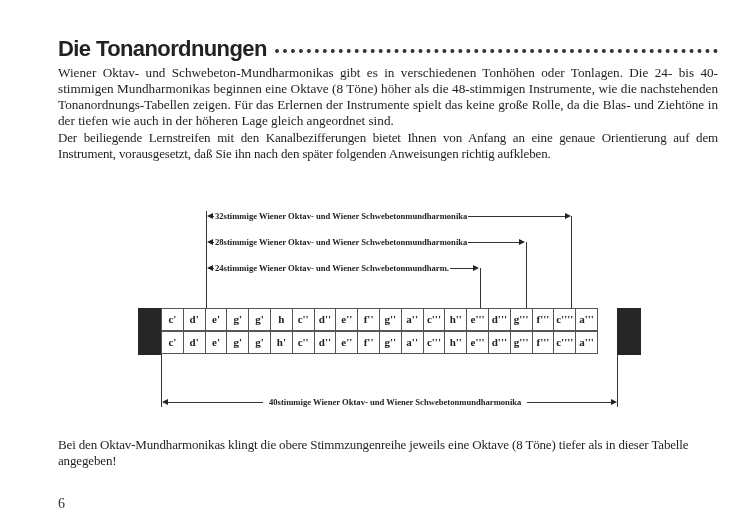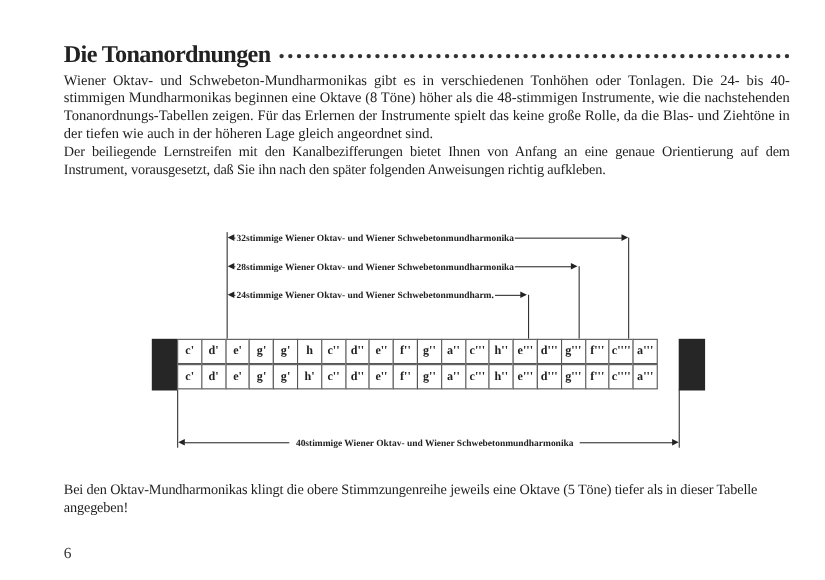--- a/index.html
+++ b/index.html
@@ -1,20 +1,20 @@
 <!DOCTYPE html>
 <html><head>
 <meta charset="utf-8">
 <style>
   html, body { margin:0; padding:0; background:#ffffff; }
   body { width:750px; height:527px; position:relative; overflow:hidden;
          font-family:"Liberation Serif", "DejaVu Serif", serif; color:#1e1e1e; }
   .title-row { position:absolute; left:58px; top:36px; width:660px; height:26px;
                display:flex; align-items:baseline; }
-  .title { font-family:Liberation Serif, serif; font-weight:bold; font-size:22px;
+  .title { font-family:Liberation Sans, sans-serif; font-weight:bold; font-size:22px;
            letter-spacing:-0.6px; white-space:nowrap; color:#222; }
   .dots { flex:1; margin-left:8px; border-bottom:4px dotted #333; height:0;
           transform:translateY(-3px); }
   .para { position:absolute; left:58px; width:660px; font-size:13.2px; line-height:16px;
           text-align:justify; color:#1e1e1e; }
   .p1 { top:65px; }
   .p2 { top:130px; font-size:13px; letter-spacing:-0.15px; }
   .p3 { top:437px; font-size:13px; letter-spacing:-0.15px; }
   .pageno { position:absolute; left:58px; top:496px; font-size:14px; color:#333; }
 
@@ -117,15 +117,15 @@
   </div>
 
   <div class="vline" style="left:161px; top:354px; height:53px;"></div>
   <div class="vline" style="left:617px; top:354px; height:53px;"></div>
   <div class="arr-l" style="left:162px; top:399px;"></div>
   <div class="hline" style="left:166px; top:402px; width:446px;"></div>
   <div class="lbl" style="left:237px; top:397px; padding:0 6px;margin-left:26px;">40stimmige Wiener Oktav- und Wiener Schwebetonmundharmonika</div>
   <div class="arr-r" style="left:611px; top:399px;"></div>
 </div>
 
-<p class="para p3" style="margin:0; text-align:left; width:640px;">Bei den Oktav-Mundharmonikas klingt die obere Stimmzungenreihe jeweils eine Oktave (5 Töne) tiefer als in dieser Tabelle angegeben!</p>
+<p class="para p3" style="margin:0; text-align:left; width:640px;">Bei den Oktav-Mundharmonikas klingt die obere Stimmzungenreihe jeweils eine Oktave (8 Töne) tiefer als in dieser Tabelle angegeben!</p>
 
 <div class="pageno">6</div>
 
 </body></html>

